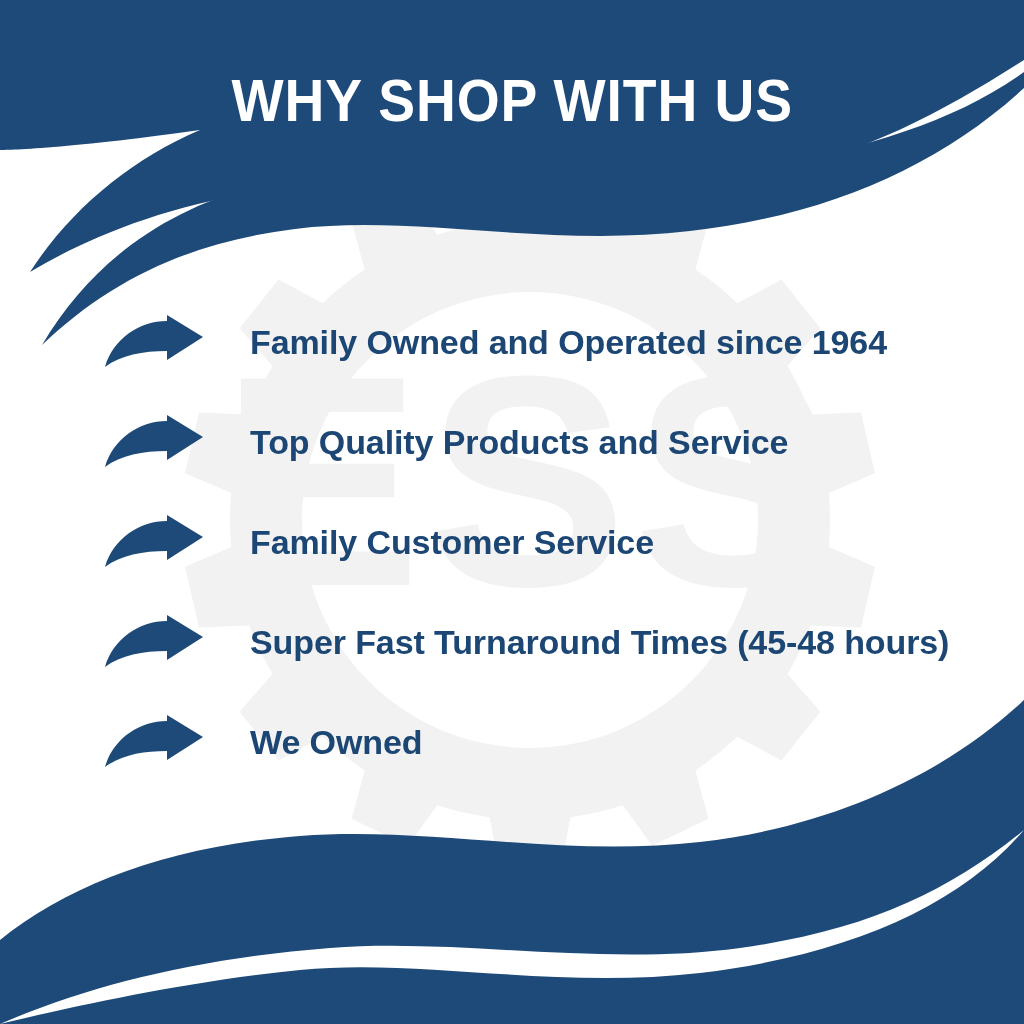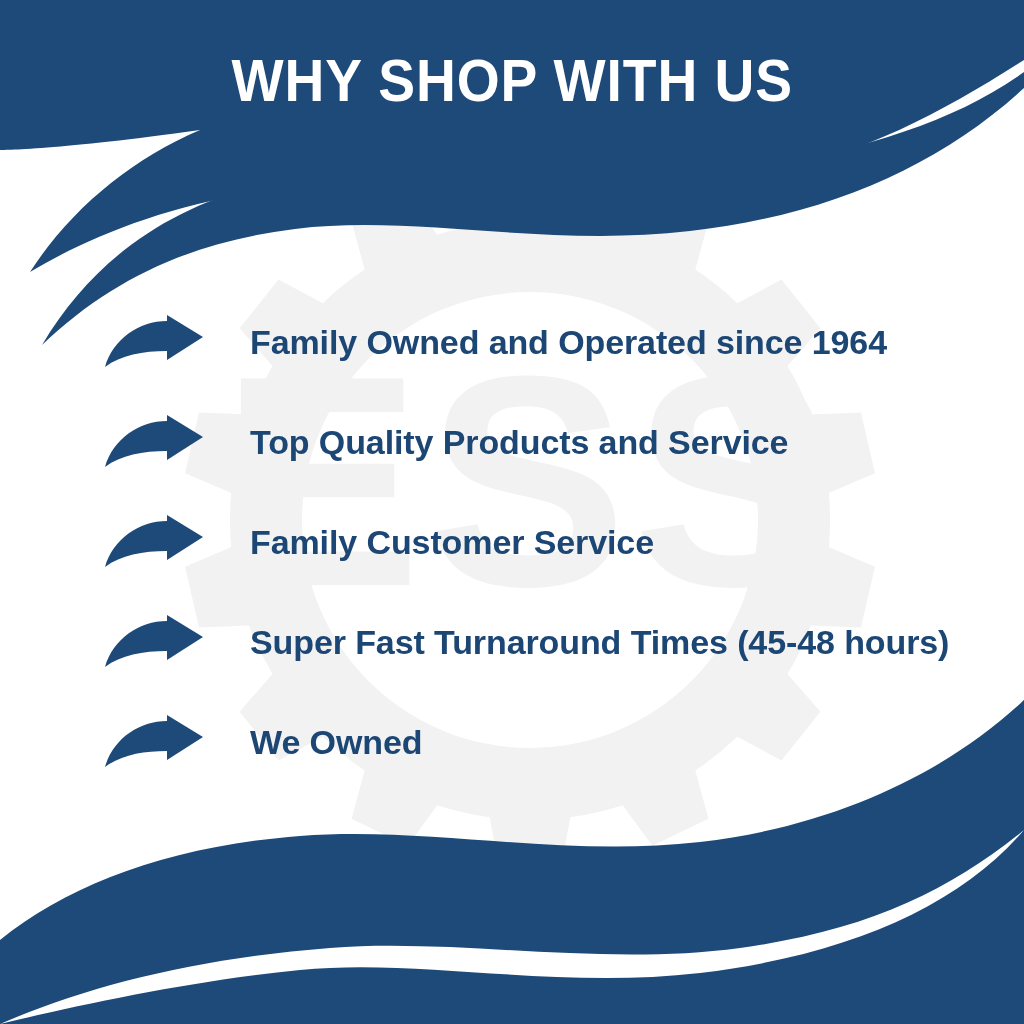--- a/index.html
+++ b/index.html
@@ -31,21 +31,21 @@
     pointer-events: none;
   }
   #watermark-layer { z-index: 1; }
   #top-wave-layer  { z-index: 3; }
   #bottom-wave-layer { z-index: 3; }
 
   
   #title-wrap {
     position: absolute;
     left: 0;
-    top: 8px;
+    top: 28px;
     width: 1024px;
     text-align: center;
     z-index: 4;
   }
   #poster-title {
     display: inline-block;
     color: #ffffff;
     font-family: "Liberation Sans Narrow", "Liberation Sans", sans-serif;
     font-size: 60px;
     font-weight: bold;

